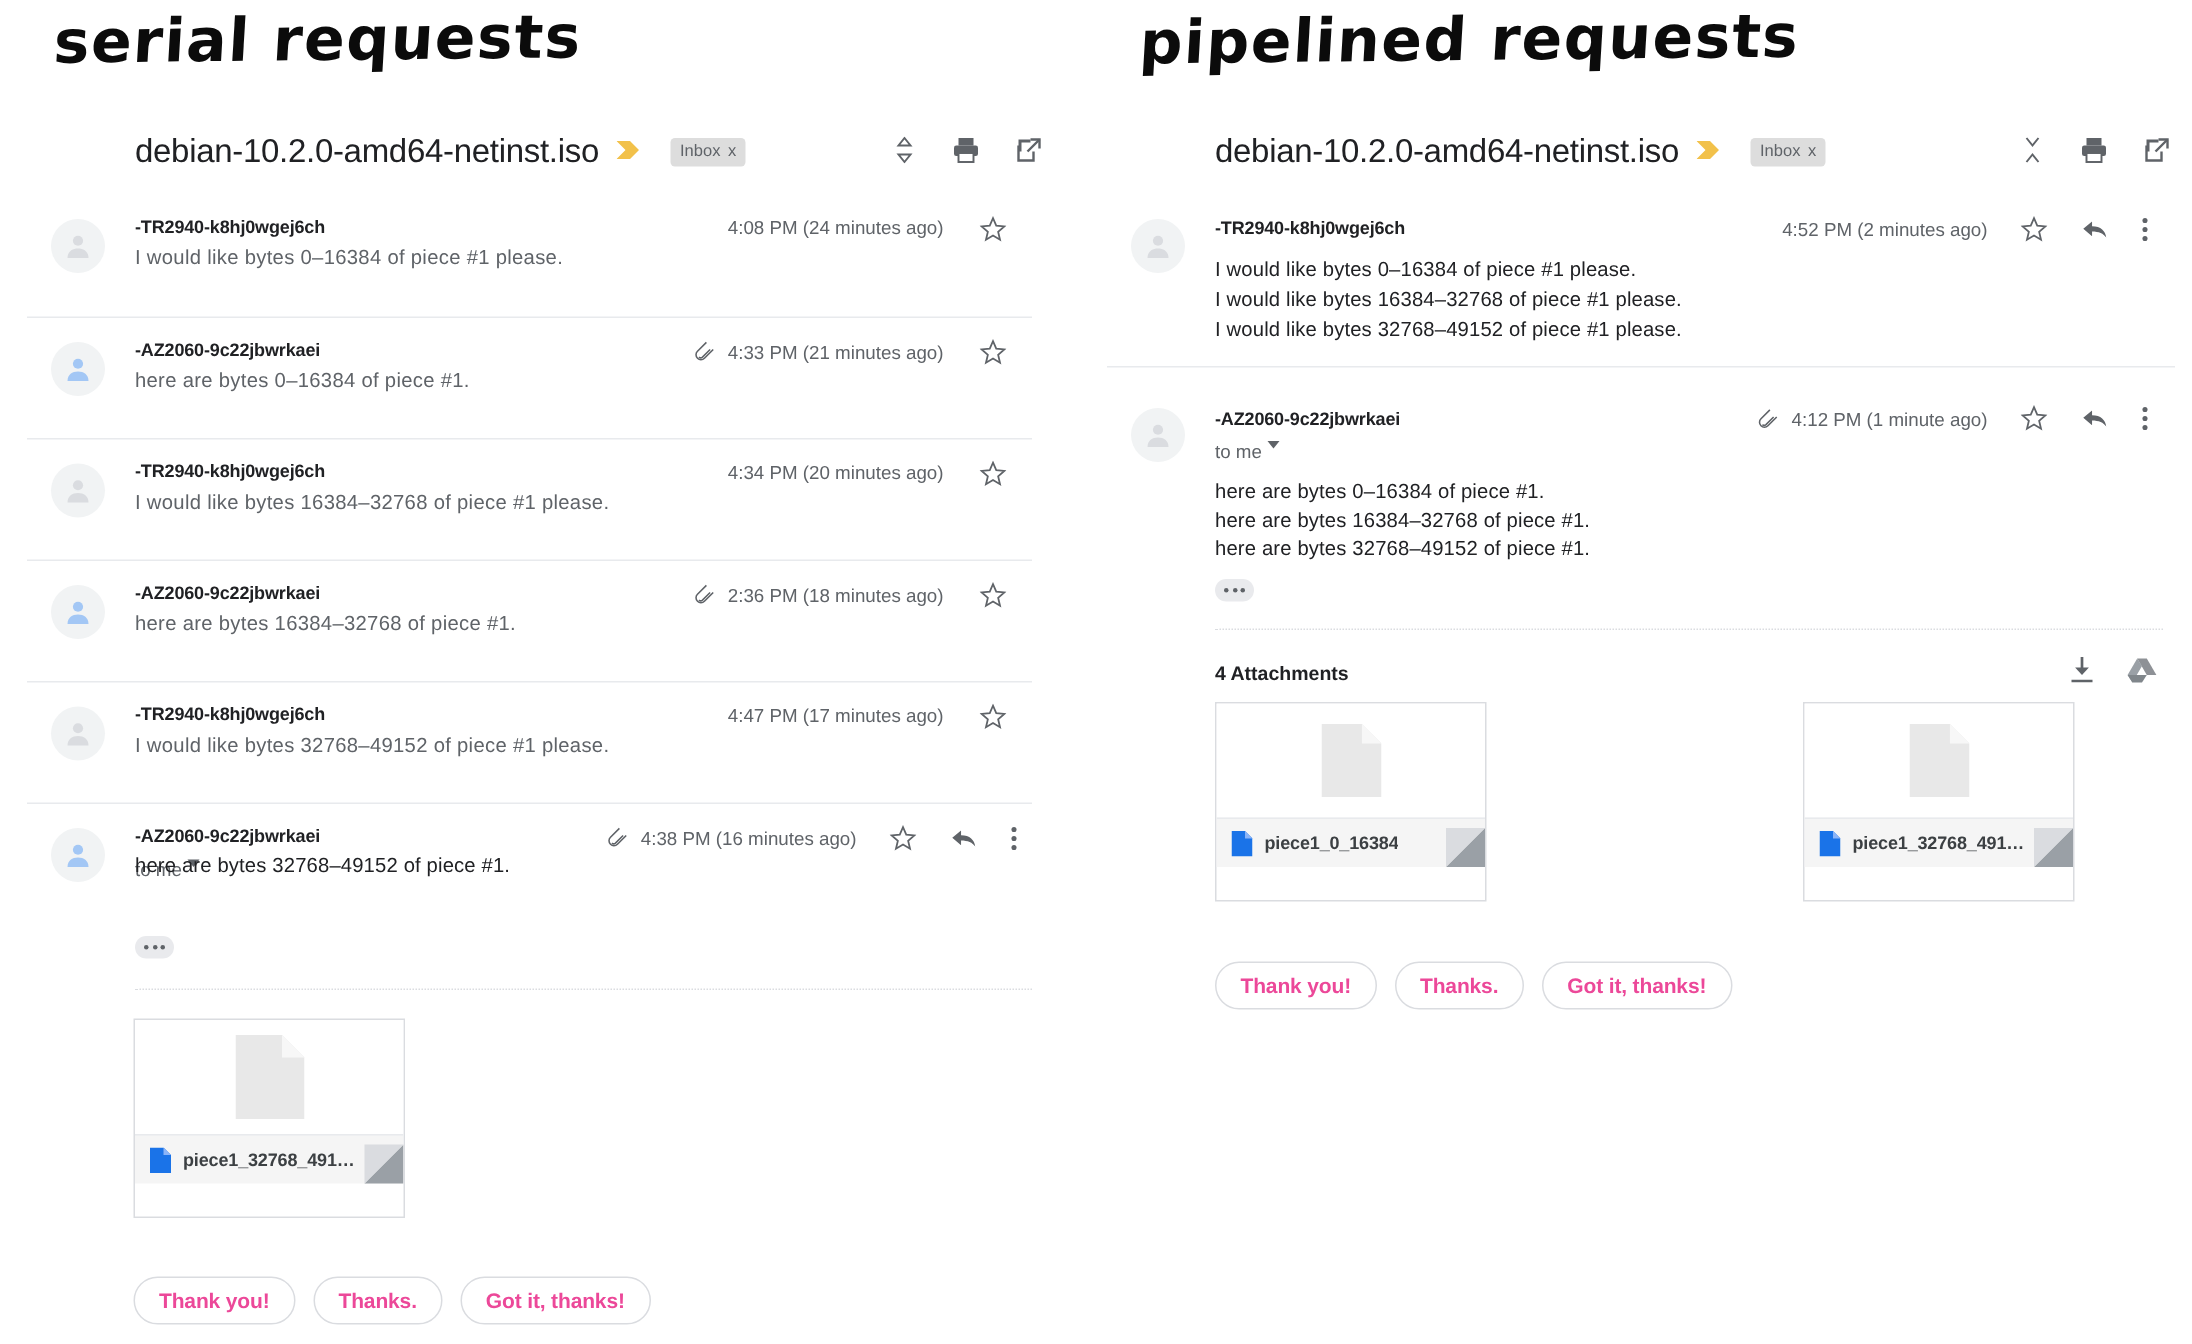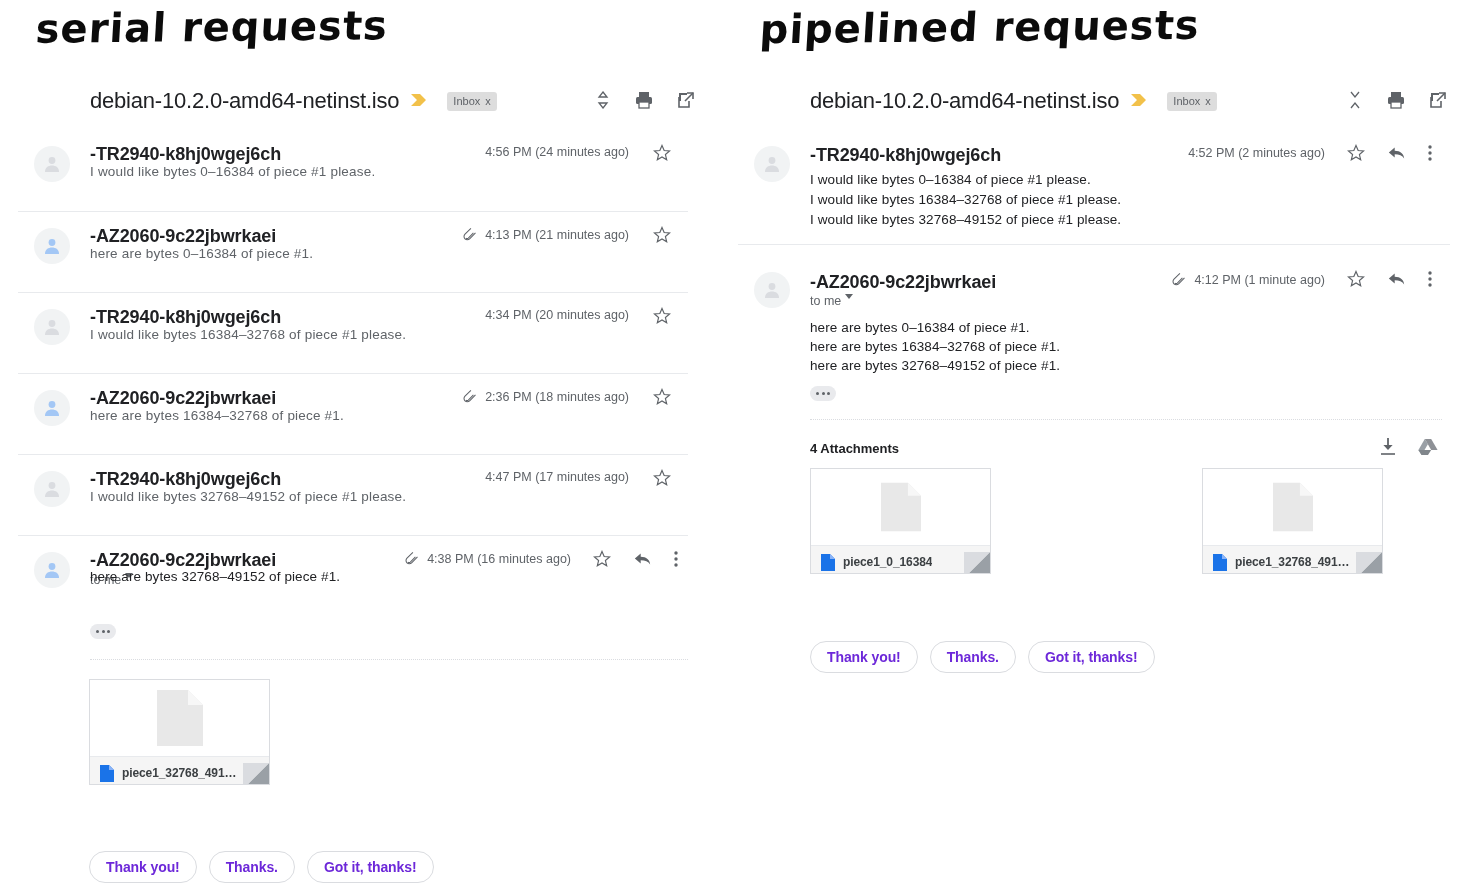--- a/index.html
+++ b/index.html
@@ -84,21 +84,21 @@
     width: 36px; height: 36px;
     border-radius: 50%;
     background: #f1f3f4;
     display: flex; align-items: center; justify-content: center;
   }
   .avatar.grey svg  { fill: #dadce0; }
   .avatar.blue svg  { fill: #a3c7f5; }
 
   .sender {
     position: absolute;
-    font-size: 18px;
+    font-size: 12px;
     font-weight: 700;
     color: #202124;
     letter-spacing: -0.1px;
     white-space: nowrap;
   }
   .snippet {
     position: absolute;
     font-size: 13.5px;
     color: #5f6368;
     letter-spacing: 0.2px;
@@ -150,21 +150,21 @@
   .att-head {
     position: absolute;
     font-size: 13px;
     font-weight: 700;
     color: #202124;
   }
   .att-head-icons { position: absolute; display: flex; align-items: center; gap: 22px; }
 
   .att-card {
     position: absolute;
-    width: 181px; height: 106px;
+    width: 181px; height: 133px;
     border: 1px solid #dadce0;
     background: #fff;
     overflow: hidden;
   }
   .att-thumb {
     height: 76px;
     display: flex; align-items: center; justify-content: center;
     background: #fff;
   }
   .att-foot {
@@ -200,21 +200,21 @@
   
   .chips { position: absolute; display: flex; gap: 12px; }
   .chip {
     border: 1px solid #dadce0;
     border-radius: 16px;
     height: 32px;
     padding: 0 16px;
     display: flex; align-items: center;
     font-size: 14px;
     font-weight: 700;
-    color: #6d28d9;
+    color: #ec4899;
     background: #fff;
     white-space: nowrap;
     letter-spacing: -0.1px;
   }
 </style>
 </head>
 <body>
 
 <div class="page">
 
@@ -262,21 +262,21 @@
       <div class="row-inner">
         <span class="avatar grey" style="top:16px;">
           <svg width="20" height="20" viewBox="0 0 20 20">
               <circle cx="10" cy="6.5" r="3.4"></circle>
               <path d="M3 18 C3 13.6 6.2 11.6 10 11.6 C13.8 11.6 17 13.6 17 18 Z"></path>
             </svg>
         </span>
         <span class="sender" style="left:72px; top:14px;">-TR2940-k8hj0wgej6ch</span>
         <span class="snippet" style="left:72px; top:34px;">I would like bytes 0–16384 of piece #1 please.</span>
         <span class="meta" style="right:59px; top:15px;">
-          <span>4:56 PM (24 minutes ago)</span>
+          <span>4:08 PM (24 minutes ago)</span>
         </span>
         <span class="row-icons" style="right:17px; top:14px;">
           <span class="ico">
             <svg width="18" height="18" viewBox="0 0 20 20">
                 <path d="M10 1.6 L12.4 7.2 L18.4 7.7 L13.8 11.7 L15.2 17.6 L10 14.4 L4.8 17.6 L6.2 11.7 L1.6 7.7 L7.6 7.2 Z" fill="none" stroke="#5f6368" stroke-width="1.3"></path>
               </svg>
           </span>
         </span>
       </div>
     </div>
@@ -291,21 +291,21 @@
         </span>
         <span class="sender" style="left:72px; top:14px;">-AZ2060-9c22jbwrkaei</span>
         <span class="snippet" style="left:72px; top:34px;">here are bytes 0–16384 of piece #1.</span>
         <span class="meta" style="right:59px; top:15px;">
           <span class="ico">
             <svg width="15" height="15" viewBox="0 0 20 20">
                 <path d="M17 7 L8.5 15.5 C6.6 17.4 3.6 17.4 1.8 15.5 C-0.1 13.7 -0.1 10.7 1.8 8.8 L10.4 0.2" fill="none" stroke="#5f6368" stroke-width="1.5" transform="translate(1,1.5) scale(0.92)"></path>
                 <path d="M14 7 L6.6 14.4 C5.6 15.3 4.1 15.3 3.2 14.4" fill="none" stroke="#5f6368" stroke-width="1.5" transform="translate(1,1.5) scale(0.92)"></path>
               </svg>
           </span>
-          <span>4:13 PM (21 minutes ago)</span>
+          <span>4:33 PM (21 minutes ago)</span>
         </span>
         <span class="row-icons" style="right:17px; top:14px;">
           <span class="ico">
             <svg width="18" height="18" viewBox="0 0 20 20">
                 <path d="M10 1.6 L12.4 7.2 L18.4 7.7 L13.8 11.7 L15.2 17.6 L10 14.4 L4.8 17.6 L6.2 11.7 L1.6 7.7 L7.6 7.2 Z" fill="none" stroke="#5f6368" stroke-width="1.3"></path>
               </svg>
           </span>
         </span>
       </div>
     </div>

